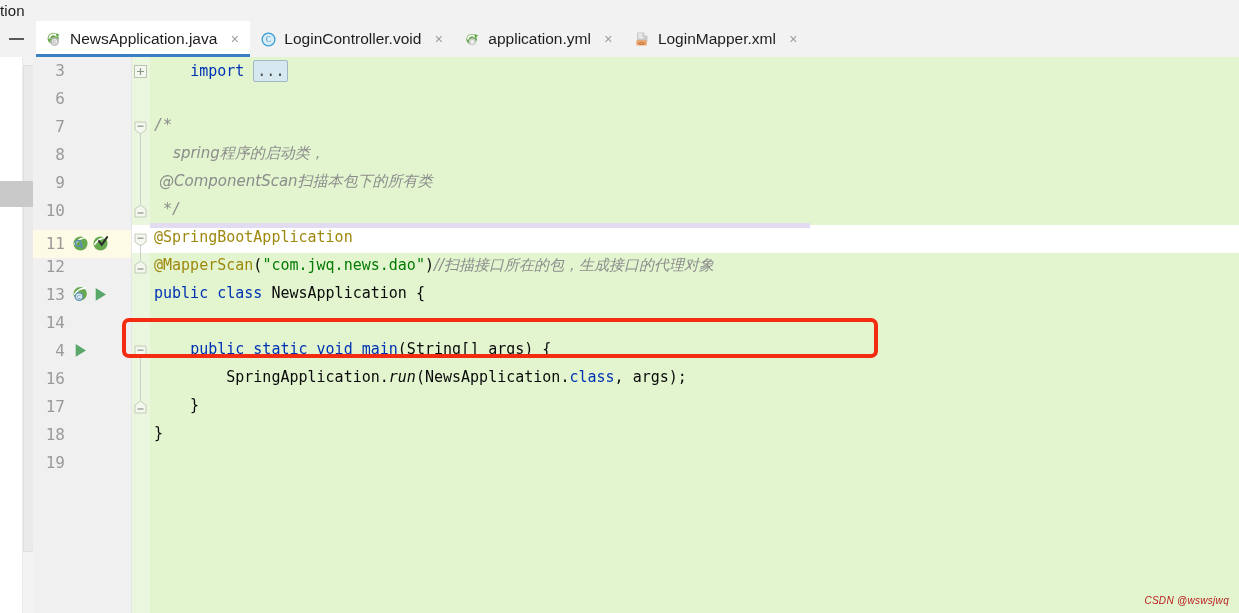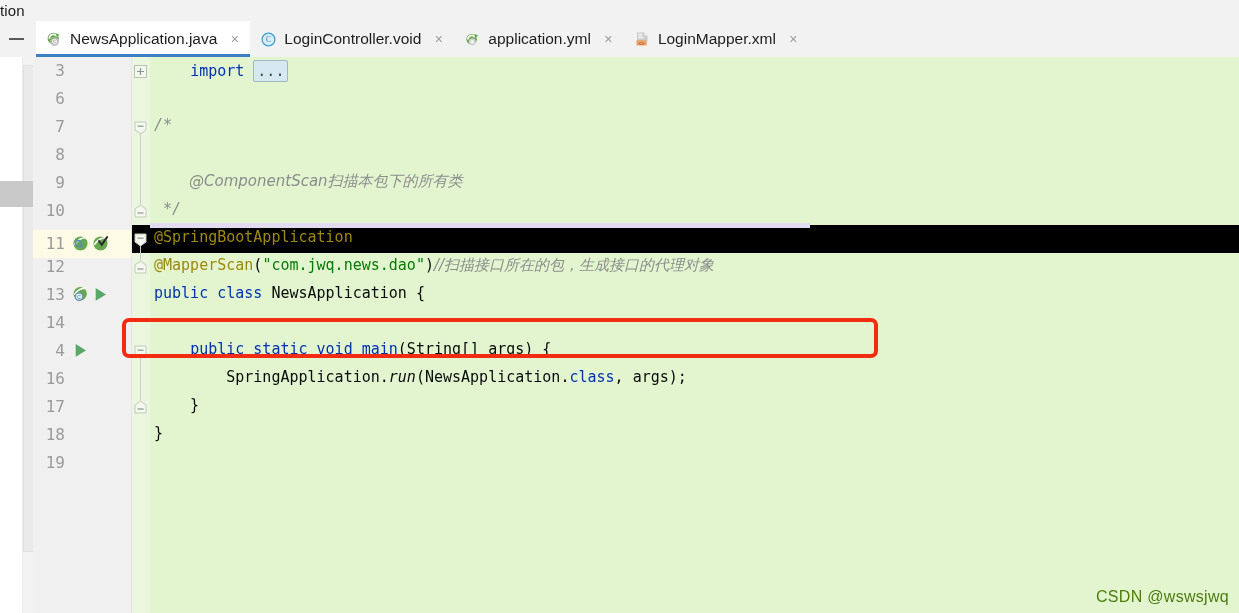--- a/index.html
+++ b/index.html
@@ -100,21 +100,21 @@
     position:absolute;left:1px;width:15px;height:15px;
   }
   .fold svg{display:block;width:15px;height:15px;}
 
   .row{
     position:absolute;left:0;right:0;height:28px;
     font-family:"DejaVu Sans Mono","Liberation Mono",monospace;
     font-size:15px;white-space:pre;
   }
   .row .txt{position:absolute;left:8px;top:3px;}
-  .row.hl{background:#000000;}
+  .row.hl{background:#ffffff;}
   .band{
     position:absolute;left:18px;width:660px;height:5px;background:#e3dbf2;
   }
 
   
   .kw{color:#0033b3;}
   .ann{color:#9e880d;}
   .str{color:#047b04;}
   .cmt{color:#8c8c8c;font-style:italic;font-family:"DejaVu Sans","Liberation Sans",sans-serif;}
   .cmtm{color:#8c8c8c;font-style:italic;}
@@ -128,22 +128,22 @@
 
   
   .redbox{
     position:absolute;left:122px;top:261px;width:756px;height:40px;
     border:4px solid #f32b10;border-radius:7px;box-sizing:border-box;
     pointer-events:none;
   }
 
   
   .wm{
-    position:absolute;right:10px;bottom:7px;font-size:16px;color:#4d7c0f;
-    font-family:"Liberation Sans", sans-serif;letter-spacing:.3px;
+    position:absolute;right:10px;bottom:7px;font-size:10px;color:#b91c1c;
+    font-family:"Liberation Sans", sans-serif;letter-spacing:.3px;font-style:italic;
   }
 </style>
 </head>
 <body>
 
 <div id="app">
 
   <div class="titlestrip">
     <span class="tt">tion</span>
   </div>
@@ -296,22 +296,22 @@
       <div class="fold-rail"></div>
     <div class="row" style="top: 0px;"><span class="fold" style="top:7px"><svg viewBox="0 0 15 15">
               <rect x="1.5" y="1.5" width="12" height="12" fill="#f4f8ef" stroke="#b9c3b0"></rect>
               <path d="M4 7.5h7M7.5 4v7" stroke="#8a968a" stroke-width="1.2"></path>
             </svg></span><span class="txt" style="left:22px"><span class="pl">    </span><span class="kw">import</span><span class="pl"> </span><span class="boxdots">...</span></span></div>
         <div class="row" style="top: 28px;"><span class="txt" style="left:22px"></span></div>
         <div class="row" style="top: 56px;"><span class="fold" style="top:7px"><svg viewBox="0 0 15 15">
               <path d="M2 2 h11 v8 l-5.5 4 L2 10 z" fill="#f4f8ef" stroke="#c2ccb9"></path>
               <path d="M4.5 6.2h6" stroke="#8a968a" stroke-width="1.2"></path>
             </svg></span><span class="fold-line" style="top:20px;height:8px"></span><span class="txt" style="left:22px"><span class="cmtm">/*</span></span></div>
-        <div class="row" style="top: 84px;"><span class="fold-line" style="top:0px;height:28px"></span></div>
-        <div class="row" style="top: 112px;"><span class="fold-line" style="top:0px;height:28px"></span><span class="txt" style="left:38px"><span class="cmt">    @ComponentScan扫描本包下的所有类</span></span></div>
+        <div class="row" style="top: 84px;"><span class="fold-line" style="top:0px;height:28px"></span><span class="txt" style="left:22px"><span class="cmt">    spring程序的启动类，</span></span></div>
+        <div class="row" style="top: 112px;"><span class="fold-line" style="top:0px;height:28px"></span><span class="txt" style="left:8px"><span class="cmt">    @ComponentScan扫描本包下的所有类</span></span></div>
         <div class="row" style="top: 140px;"><span class="fold" style="top:7px"><svg viewBox="0 0 15 15">
               <path d="M7.5 1 L13 5 v8 H2 V5 z" fill="#f4f8ef" stroke="#c2ccb9"></path>
               <path d="M4.5 9h6" stroke="#8a968a" stroke-width="1.2"></path>
             </svg></span><span class="fold-line" style="top:0px;height:8px"></span><span class="txt" style="left:22px"><span class="cmtm"> */</span></span></div>
         <div class="row hl" style="top: 168px;"><span class="band" style="top:-2px"></span><span class="fold" style="top:7px"><svg viewBox="0 0 15 15">
               <path d="M2 2 h11 v8 l-5.5 4 L2 10 z" fill="#f4f8ef" stroke="#c2ccb9"></path>
               <path d="M4.5 6.2h6" stroke="#8a968a" stroke-width="1.2"></path>
             </svg></span><span class="fold-line" style="top:20px;height:8px"></span><span class="txt" style="left:22px"><span class="ann">@SpringBootApplication</span></span></div>
         <div class="row" style="top: 196px;"><span class="fold" style="top:7px"><svg viewBox="0 0 15 15">
               <path d="M7.5 1 L13 5 v8 H2 V5 z" fill="#f4f8ef" stroke="#c2ccb9"></path>

